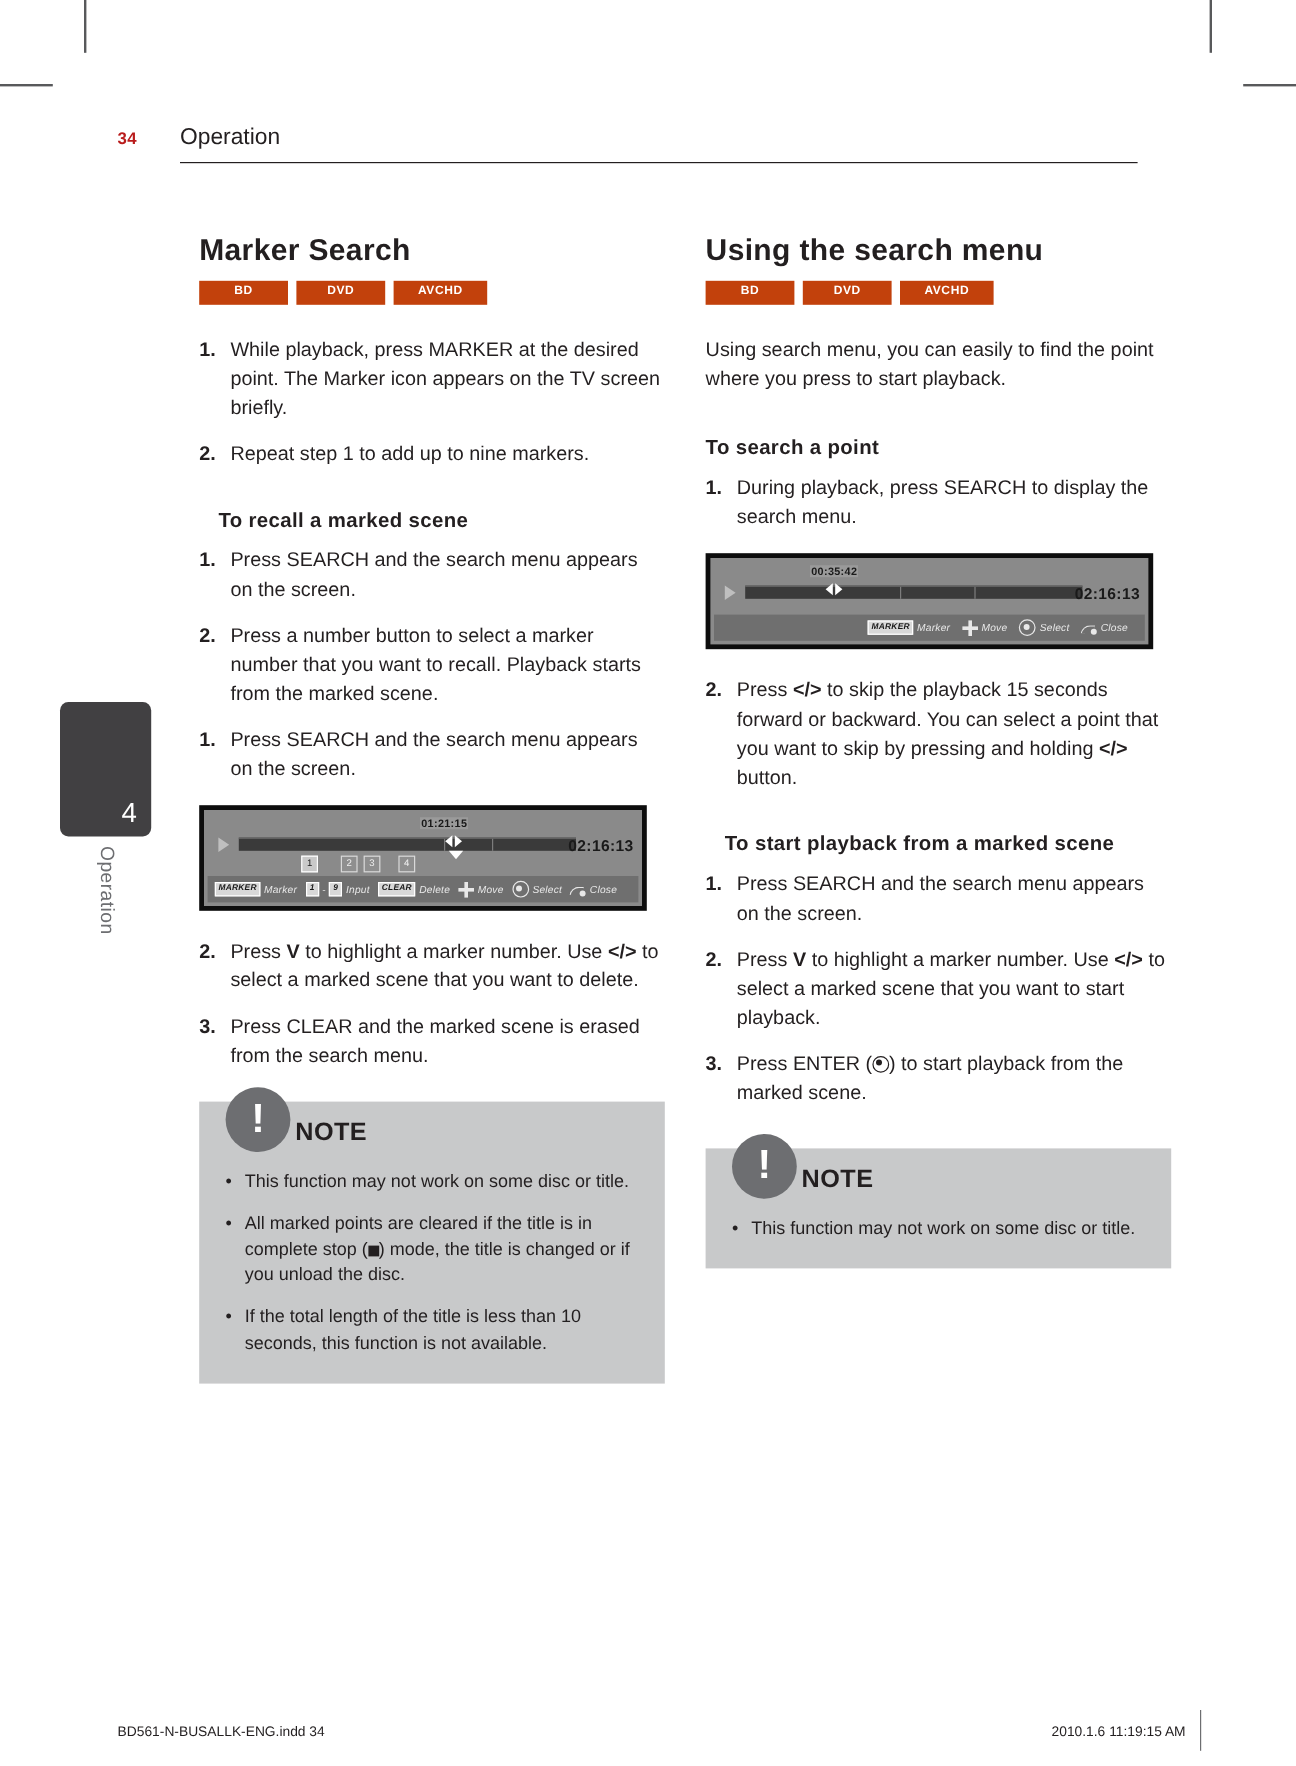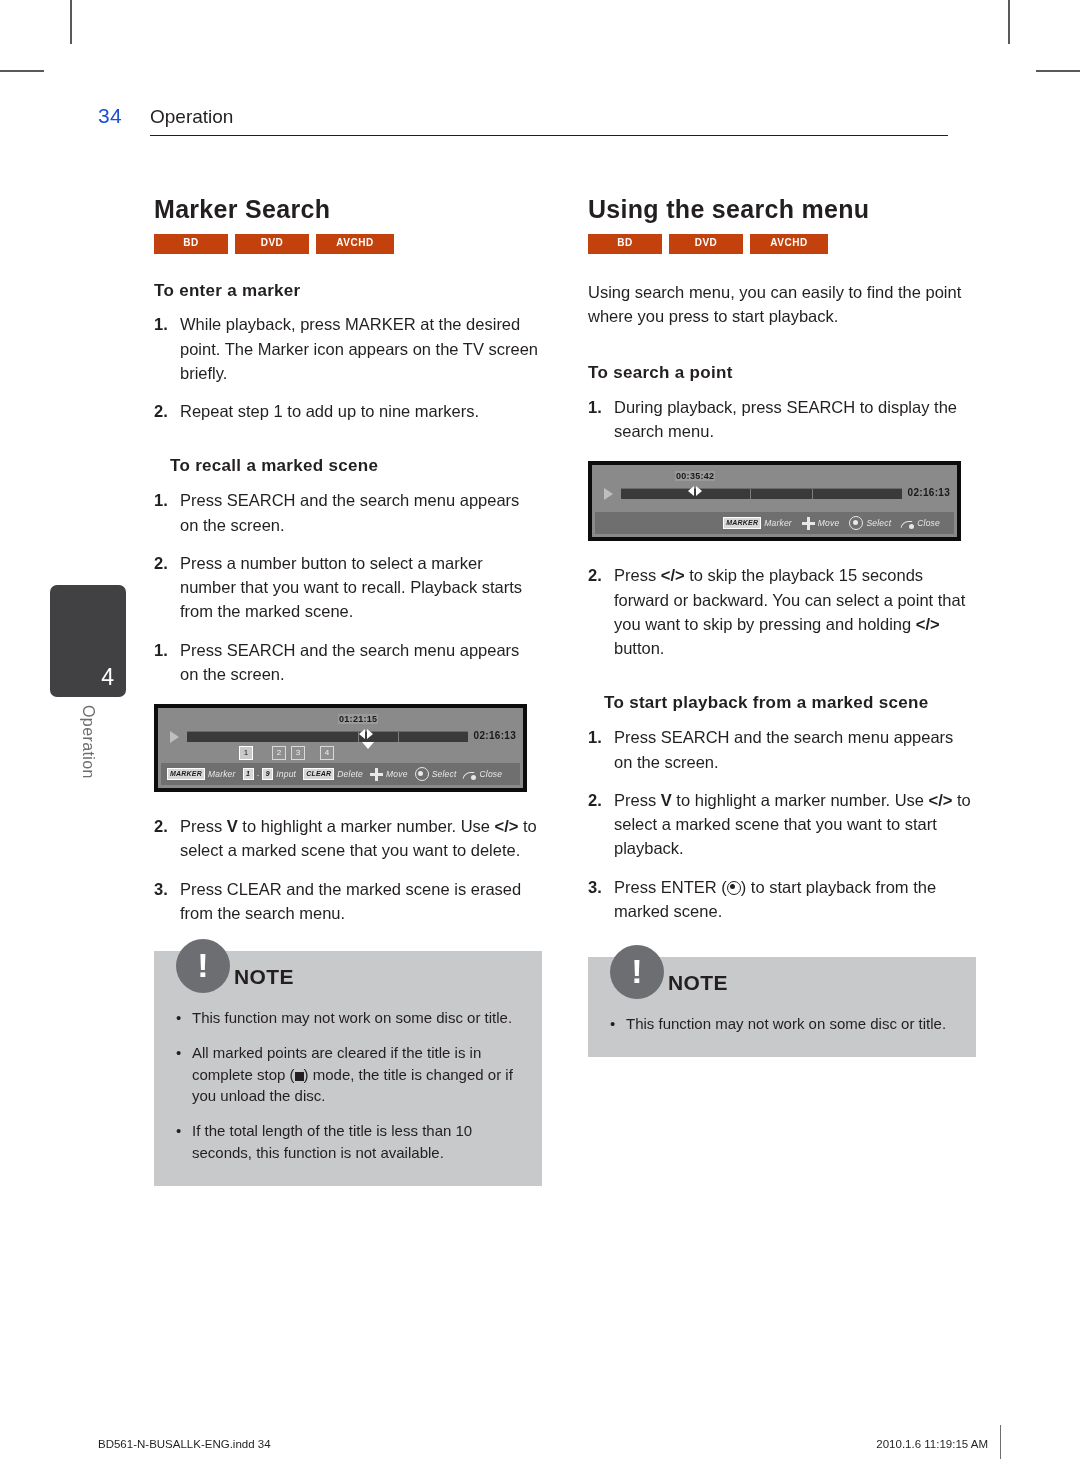--- a/index.html
+++ b/index.html
@@ -19,22 +19,22 @@
   .crop { position: absolute; background: #58595b; }
   .crop.v { width: 1.5px; height: 44px; }
   .crop.h { height: 1.5px; width: 44px; }
 
   
   .pg-header {
     position: absolute; left: 98px; top: 104px; width: 850px;
     display: flex; align-items: baseline;
   }
   .pg-num {
-    font-size: 21px; color: #1d4ed8; letter-spacing: .2px;
-    width: 52px; flex: none;
+    font-size: 14px; color: #b91c1c; letter-spacing: .2px;
+    width: 52px; flex: none; font-weight: bold;
   }
   .pg-sect {
     font-size: 19px; color: #231f20;
   }
   .header-rule {
     position: absolute; left: 150px; top: 135px; width: 798px; height: 1.4px;
     background: #231f20;
   }
 
   
@@ -54,21 +54,21 @@
     color: #6d6e71; font-size: 16px;
     display: flex; align-items: flex-start; justify-content: center;
   }
   .side-label span {
     writing-mode: vertical-rl; text-orientation: mixed;
     letter-spacing: .4px;
   }
 
   
   .col { position: absolute; width: 388px; top: 195px; }
-  .col-left  { left: 154px; }
+  .col-left  { left: 166px; }
   .col-right { left: 588px; }
 
   h1.sec-title {
     margin: 0 0 10px 0;
     font-size: 25px; font-weight: bold; letter-spacing: .3px;
     color: #231f20;
   }
   .badges { display: flex; gap: 7px; margin-bottom: 26px; }
   .badge {
     background: #c2410c; color: #ffffff;
@@ -124,21 +124,21 @@
   .osd-bar {
     position: absolute; left: 26px; top: 20px; right: 52px; height: 10px;
     background: #3a3a3a;
     border-top: 1px solid #6a6a6a;
   }
   .osd-bar .seg {
     position: absolute; top: 0; bottom: 0; width: 1px; background: #7c7c7c;
   }
   .osd-time-tot {
     position: absolute; right: 4px; top: 19px;
-    font-size: 10px; color: #1a1a1a; font-weight: bold; letter-spacing: .3px;
+    font-size: 13px; color: #1a1a1a; font-weight: bold; letter-spacing: .3px;
   }
   .osd-cursor {
     position: absolute; top: 18px;
     display: flex; align-items: center; gap: 2px;
   }
   .osd-cursor .ar-l {
     width: 0; height: 0; border-right: 6px solid #ffffff;
     border-top: 5px solid transparent; border-bottom: 5px solid transparent;
   }
   .osd-cursor .ar-r {
@@ -283,21 +283,20 @@
 
     <h1 class="sec-title">Marker Search</h1>
 
     <div class="badges">
       <div class="badge">BD</div>
       <div class="badge">DVD</div>
       <div class="badge wide">AVCHD</div>
     </div>
 
 
-    <h2 class="sub">To enter a marker</h2>
     <ol class="steps">
       <li>
         <span class="n">1.</span>
         <span class="t">While playback, press MARKER at the desired point. The Marker icon appears on the TV screen briefly.</span>
       </li>
       <li>
         <span class="n">2.</span>
         <span class="t">Repeat step 1 to add up to nine markers.</span>
       </li>
     </ol>

